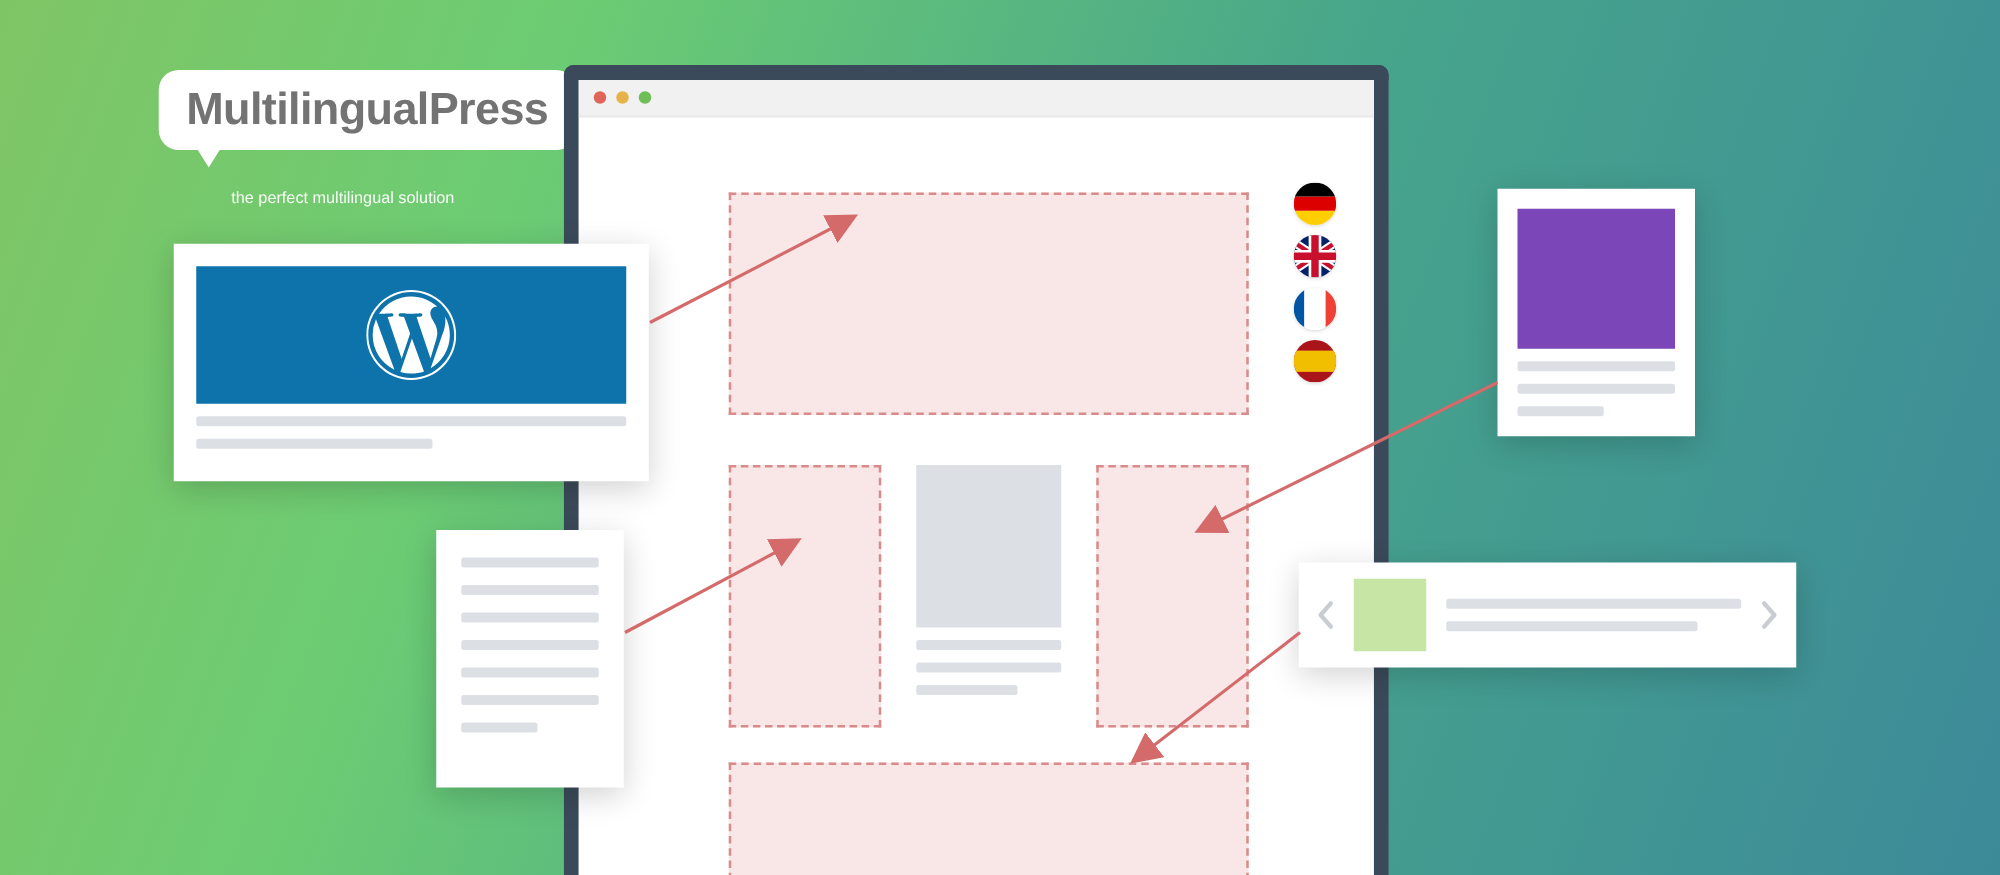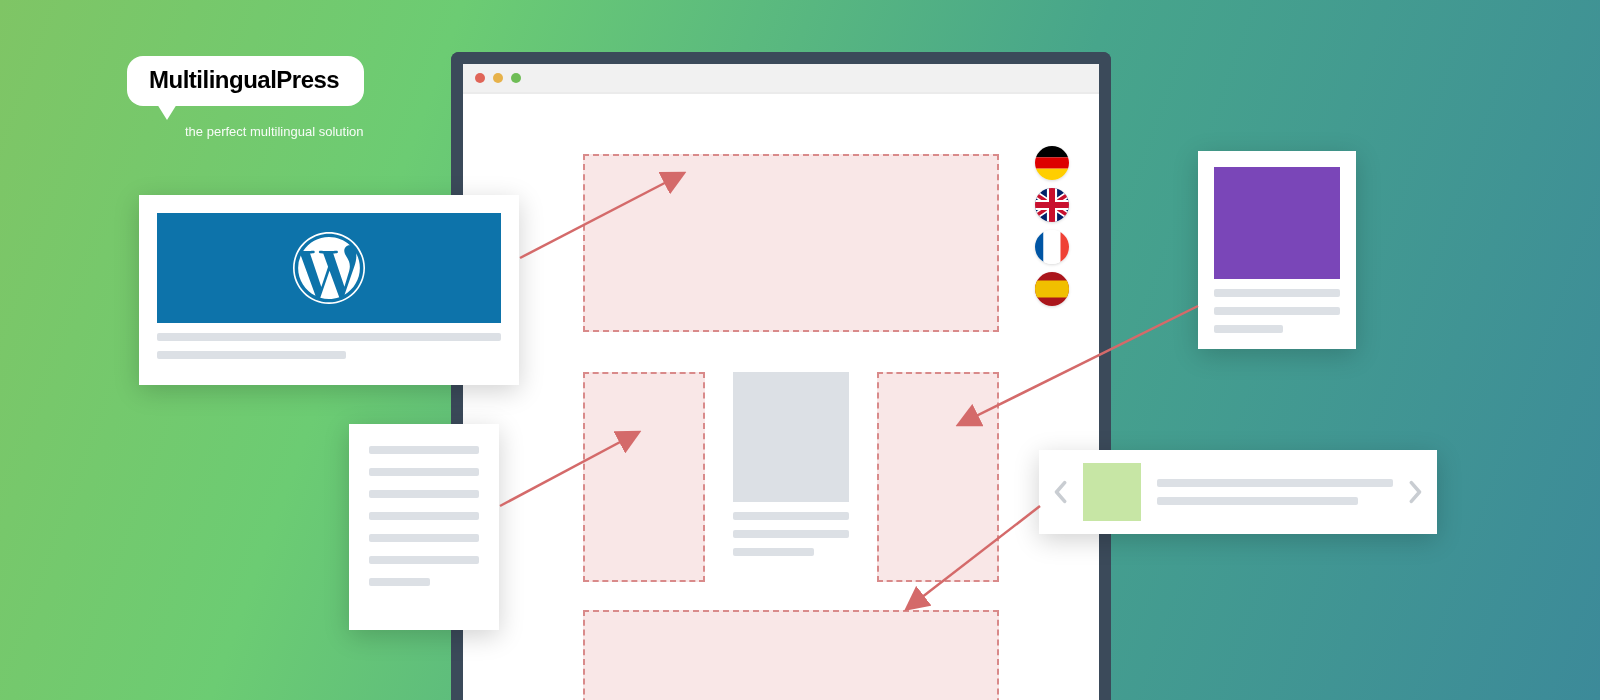--- a/index.html
+++ b/index.html
@@ -28,30 +28,30 @@
   }
   .bubble-tail {
     position: absolute;
     left: 30px; bottom: -14px;
     width: 0; height: 0;
     border-left: 10px solid transparent;
     border-right: 10px solid transparent;
     border-top: 16px solid #fff;
   }
   .bubble .brand {
-    font-size: 24px;
+    font-size: 36px;
     font-weight: 700;
-    color: #000000;
+    color: #737373;
     letter-spacing: -0.5px;
     text-align: center;
   }
   .tagline {
     color: #ffffff;
     font-size: 13px;
-    margin-top: 18px;
+    margin-top: 30px;
     margin-left: 58px;
     opacity: .95;
   }
 
   
   .browser {
     position: absolute;
     left: 451px; top: 52px;
     width: 660px; height: 660px;
     background: #fff;

